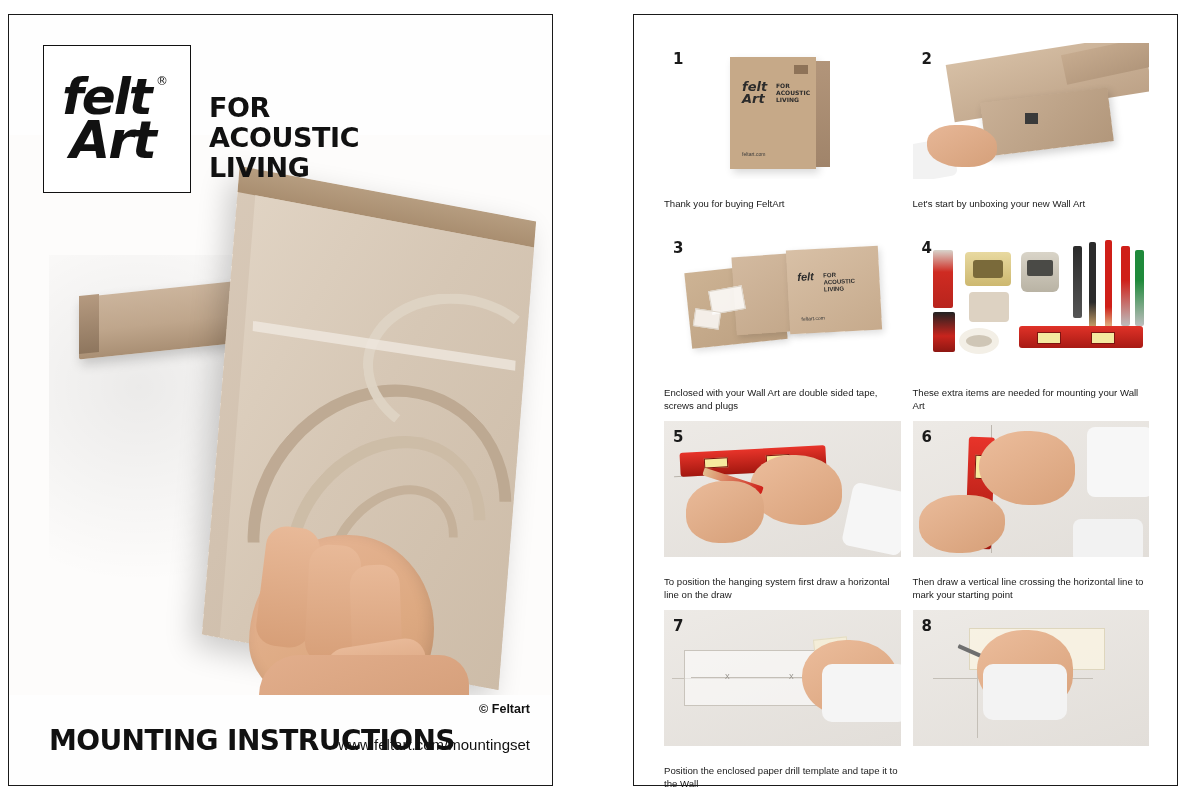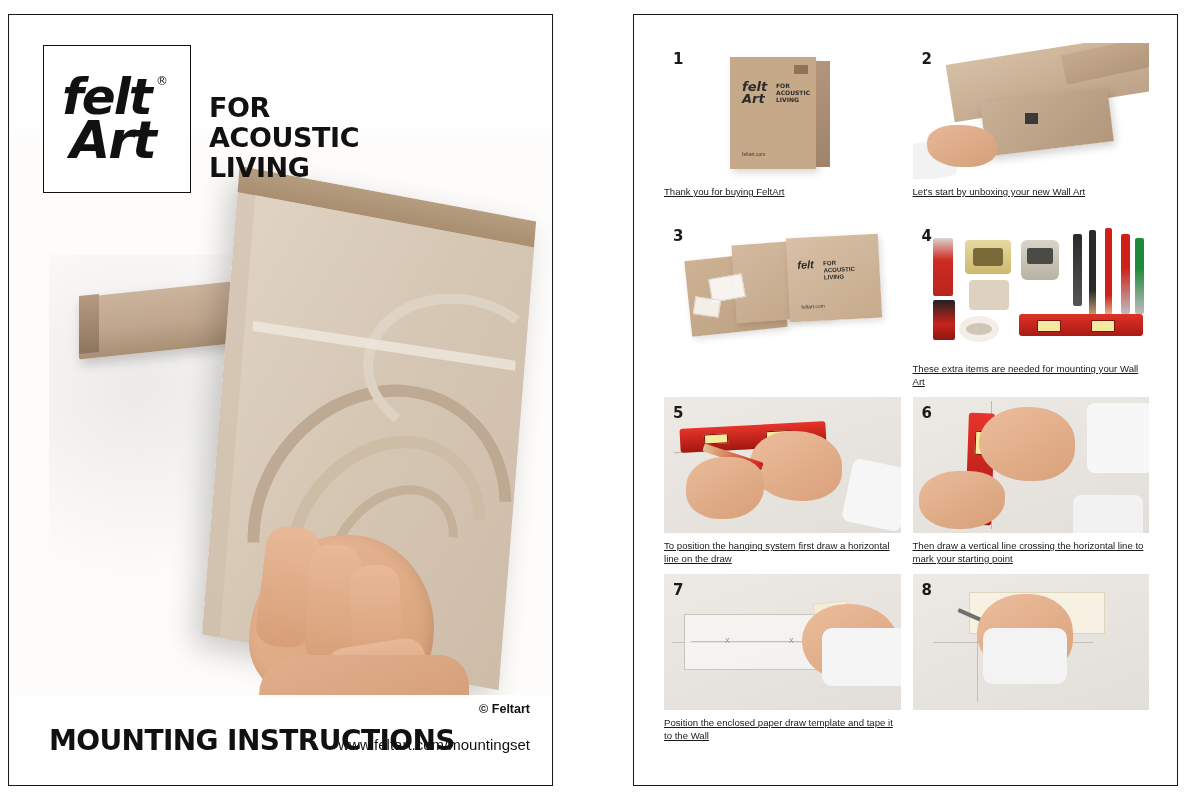--- a/index.html
+++ b/index.html
@@ -227,26 +227,25 @@
   .step-num {
     position: absolute;
     left: 9px; top: 7px;
     font-family: "DejaVu Sans", sans-serif;
     font-size: 15px;
     font-weight: 700;
     color: #1a1a1a;
     z-index: 9;
   }
   .caption {
-    margin-top: 6px;
+    margin-top: 18px;
     font-size: 9.6px;
     line-height: 1.36;
     color: #1a1a1a;
     min-height: 26px;
-    text-decoration: underline;
   }
 
   
   .box1 {
     position: absolute;
     left: 66px; top: 14px;
     width: 86px; height: 112px;
     background: linear-gradient(120deg,#cdb291 0%, #c2a586 55%, #b69madd 100%);
     background-color: #c6a988;
     box-shadow: 3px 4px 8px rgba(0,0,0,0.15);
@@ -500,20 +499,21 @@
           <div class="b3-a"></div>
           <div class="b3-b"></div>
           <div class="b3-bag"></div>
           <div class="b3-bag2"></div>
           <div class="b3-c">
             <div class="mini-felt">felt</div>
             <div class="mini-tag">FOR<br>ACOUSTIC<br>LIVING</div>
             <div class="mini-url">feltart.com</div>
           </div>
         </div>
+        <div class="caption">Enclosed with your Wall Art are double sided tape, screws and plugs</div>
       </div>
 
       <div class="step">
         <div class="thumb-box" style="background:#ffffff">
           <div class="step-num">4</div>
           <div class="tools">
             <div class="tool t-glue"></div>
             <div class="tool t-glue2"></div>
             <div class="tool t-tape-m"></div>
             <div class="tool t-tape2"></div>
@@ -573,21 +573,21 @@
           <div class="tpl">
             <div class="tpl-line"></div>
             <div class="tpl-x1">X</div>
             <div class="tpl-x2">X</div>
           </div>
           <div class="tape-p s7-tape"></div>
           <div class="s7-hand">
             <div class="s7-sleeve"></div>
           </div>
         </div>
-        <div class="caption">Position the enclosed paper draw template and tape it to the Wall</div>
+        <div class="caption">Position the enclosed paper drill template and tape it to the Wall</div>
       </div>
 
       <div class="step">
         <div class="thumb-box">
           <div class="w-bg"></div>
           <div class="step-num">8</div>
           <div class="s8-h"></div>
           <div class="s8-v"></div>
           <div class="tape-p s8-tpl"></div>
           <div class="s8-screw"></div>

